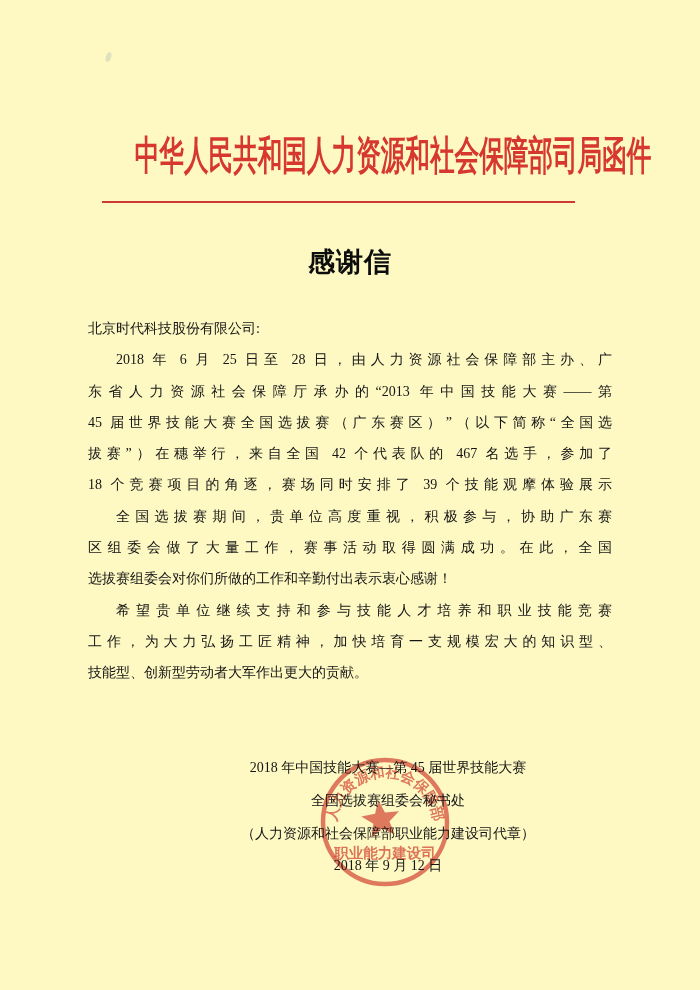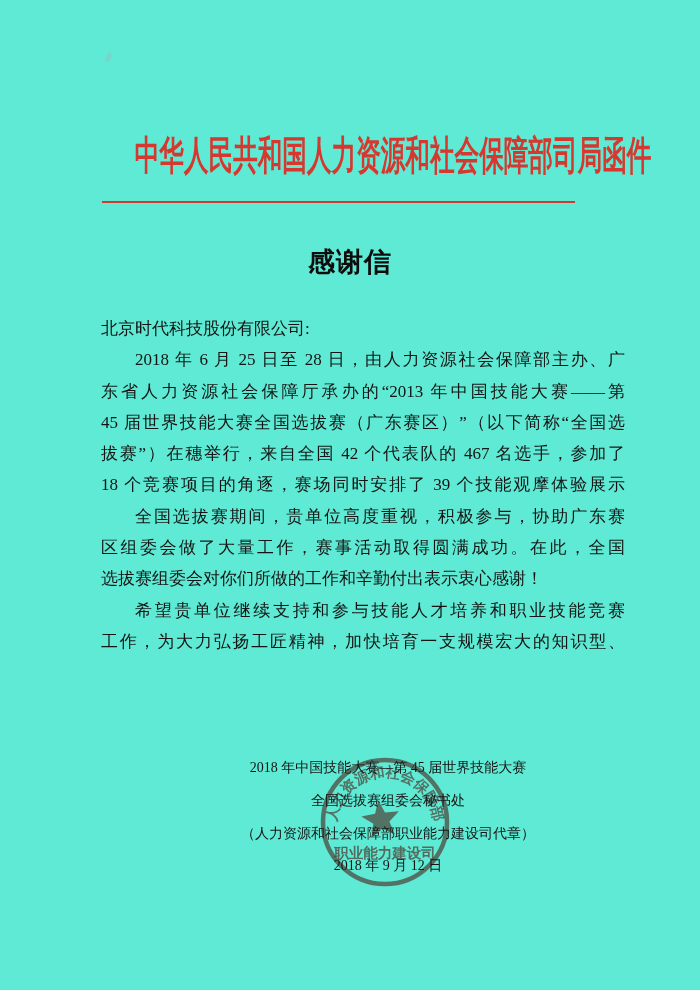--- a/index.html
+++ b/index.html
@@ -1,20 +1,20 @@
 <!DOCTYPE html>
 <html><head>
 <meta charset="utf-8">
 <style>
   html, body { margin: 0; padding: 0; background: #ffffff; }
   #page {
     position: relative;
     width: 700px;
     height: 990px;
-    background: #5eead4;
+    background: #fef9c3;
     overflow: hidden;
     font-family: "Liberation Serif", "DejaVu Serif", serif;
     color: #1a1a1a;
   }
   
   #smudge {
     position: absolute;
     left: 106px; top: 52px;
     width: 5px; height: 10px;
     background: #aab0b4;
@@ -47,23 +47,23 @@
     width: 700px;
     text-align: center;
     font-size: 27px;
     font-weight: bold;
     color: #0d0d0d;
     letter-spacing: 1px;
     line-height: 30px;
   }
   #body-block {
     position: absolute;
-    left: 101px; top: 313px;
+    left: 88px; top: 313px;
     width: 524px;
-    font-size: 17px;
+    font-size: 14px;
     line-height: 31.3px;
     color: #151515;
   }
   .line {
     text-align: justify;
     text-align-last: justify;
     white-space: normal;
   }
   .line.last {
     text-align: left;
@@ -104,20 +104,21 @@
     <div class="line indent">2018 年 6 月 25 日至 28 日，由人力资源社会保障部主办、广</div>
     <div class="line">东省人力资源社会保障厅承办的“2013 年中国技能大赛——第</div>
     <div class="line">45 届世界技能大赛全国选拔赛（广东赛区）”（以下简称“全国选</div>
     <div class="line">拔赛”）在穗举行，来自全国 42 个代表队的 467 名选手，参加了</div>
     <div class="line">18 个竞赛项目的角逐，赛场同时安排了 39 个技能观摩体验展示</div>
     <div class="line indent">全国选拔赛期间，贵单位高度重视，积极参与，协助广东赛</div>
     <div class="line">区组委会做了大量工作，赛事活动取得圆满成功。在此，全国</div>
     <div class="line last">选拔赛组委会对你们所做的工作和辛勤付出表示衷心感谢！</div>
     <div class="line indent">希望贵单位继续支持和参与技能人才培养和职业技能竞赛</div>
     <div class="line">工作，为大力弘扬工匠精神，加快培育一支规模宏大的知识型、</div>
+    <div class="line last">技能型、创新型劳动者大军作出更大的贡献。</div>
   </div>
 
   <svg id="seal-svg" width="170" height="170" viewBox="0 0 170 170">
     <defs>
       <path id="seal-arc" d="M 37 100 A 49 49 0 1 1 133 100" fill="none"></path>
     </defs>
     <circle cx="85" cy="86" r="62" fill="none" stroke="#d24a45" stroke-width="4.5" opacity="0.72"></circle>
     <text font-size="14.5" fill="#d24a45" opacity="0.72" font-family="&quot;Liberation Serif&quot;,&quot;DejaVu Serif&quot;,serif" font-weight="bold">
       <textPath href="#seal-arc" startOffset="50%" text-anchor="middle">人力资源和社会保障部</textPath>
     </text>

